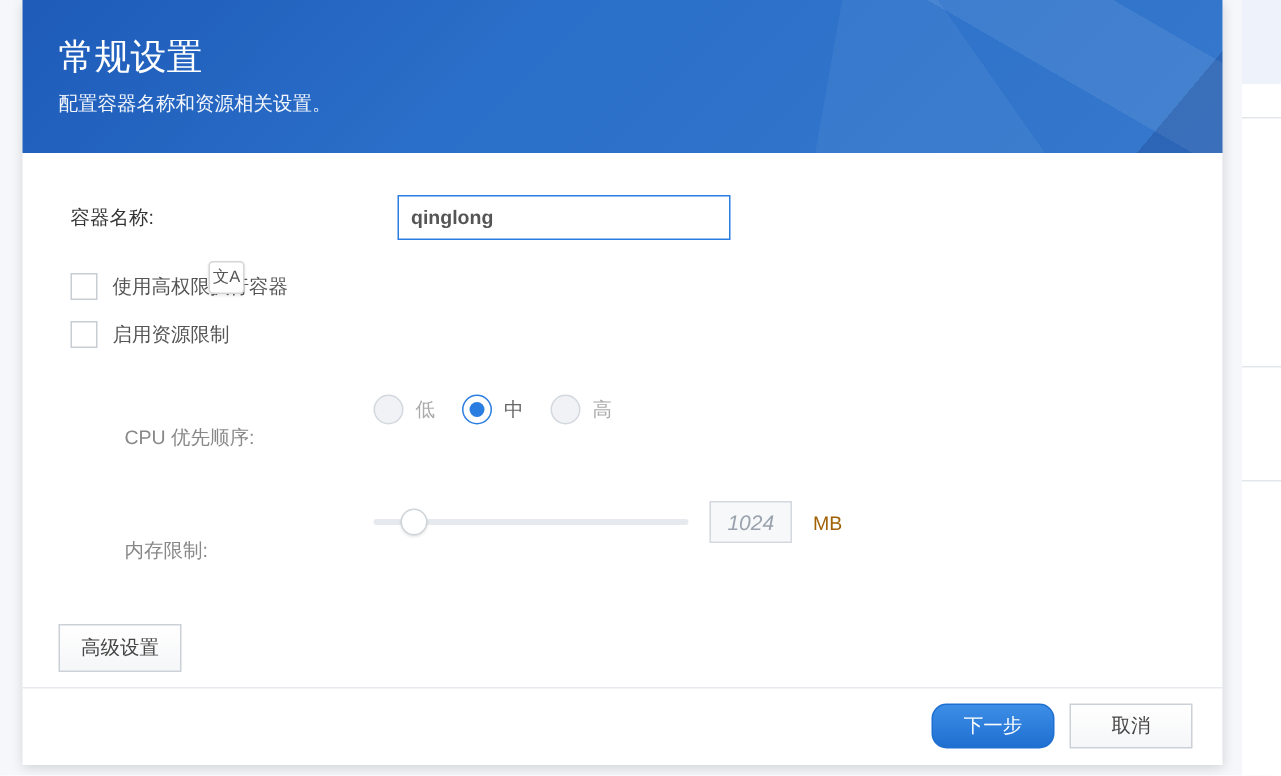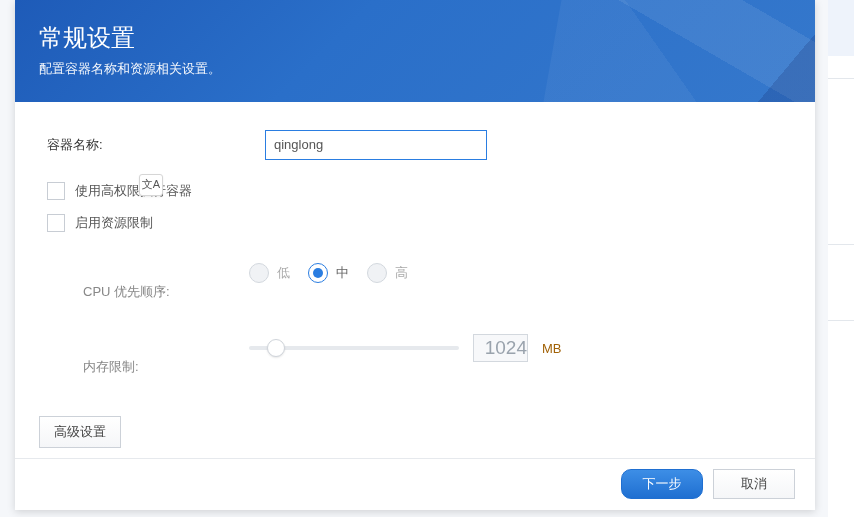--- a/index.html
+++ b/index.html
@@ -82,20 +82,21 @@
       margin-top: 37px;
     }
     .text-input {
       width: 222px;
       height: 30px;
       border: 1px solid #2a7de1;
       padding: 0 8px;
       font-size: 13px;
       color: #555;
       outline: none;
+      font-weight: bold;
     }
     .checkbox-row {
       display: flex;
       align-items: center;
       margin-bottom: 14px;
       padding-left: 8px;
       position: relative;
     }
     .checkbox {
       width: 18px;
@@ -198,23 +199,24 @@
       background: #fff;
       border: 1px solid #cfd4da;
       border-radius: 50%;
       box-shadow: 0 1px 2px rgba(0,0,0,0.1);
     }
     .num-input {
       width: 55px;
       height: 28px;
       border: 1px solid #d3d8de;
       background: #f7f8fa;
-      text-align: right;
+      text-align: center;
       color: #9aa3ad;
-      font-size: 19px;
+      font-size: 14px;
+      font-style: italic;
     }
     .unit {
       color: #a16207;
       font-size: 13px;
     }
     .adv-btn {
       margin-top: 20px;
       padding: 6px 14px;
       border: 1px solid #ccd1d8;
       background: linear-gradient(#ffffff, #f5f6f8);

